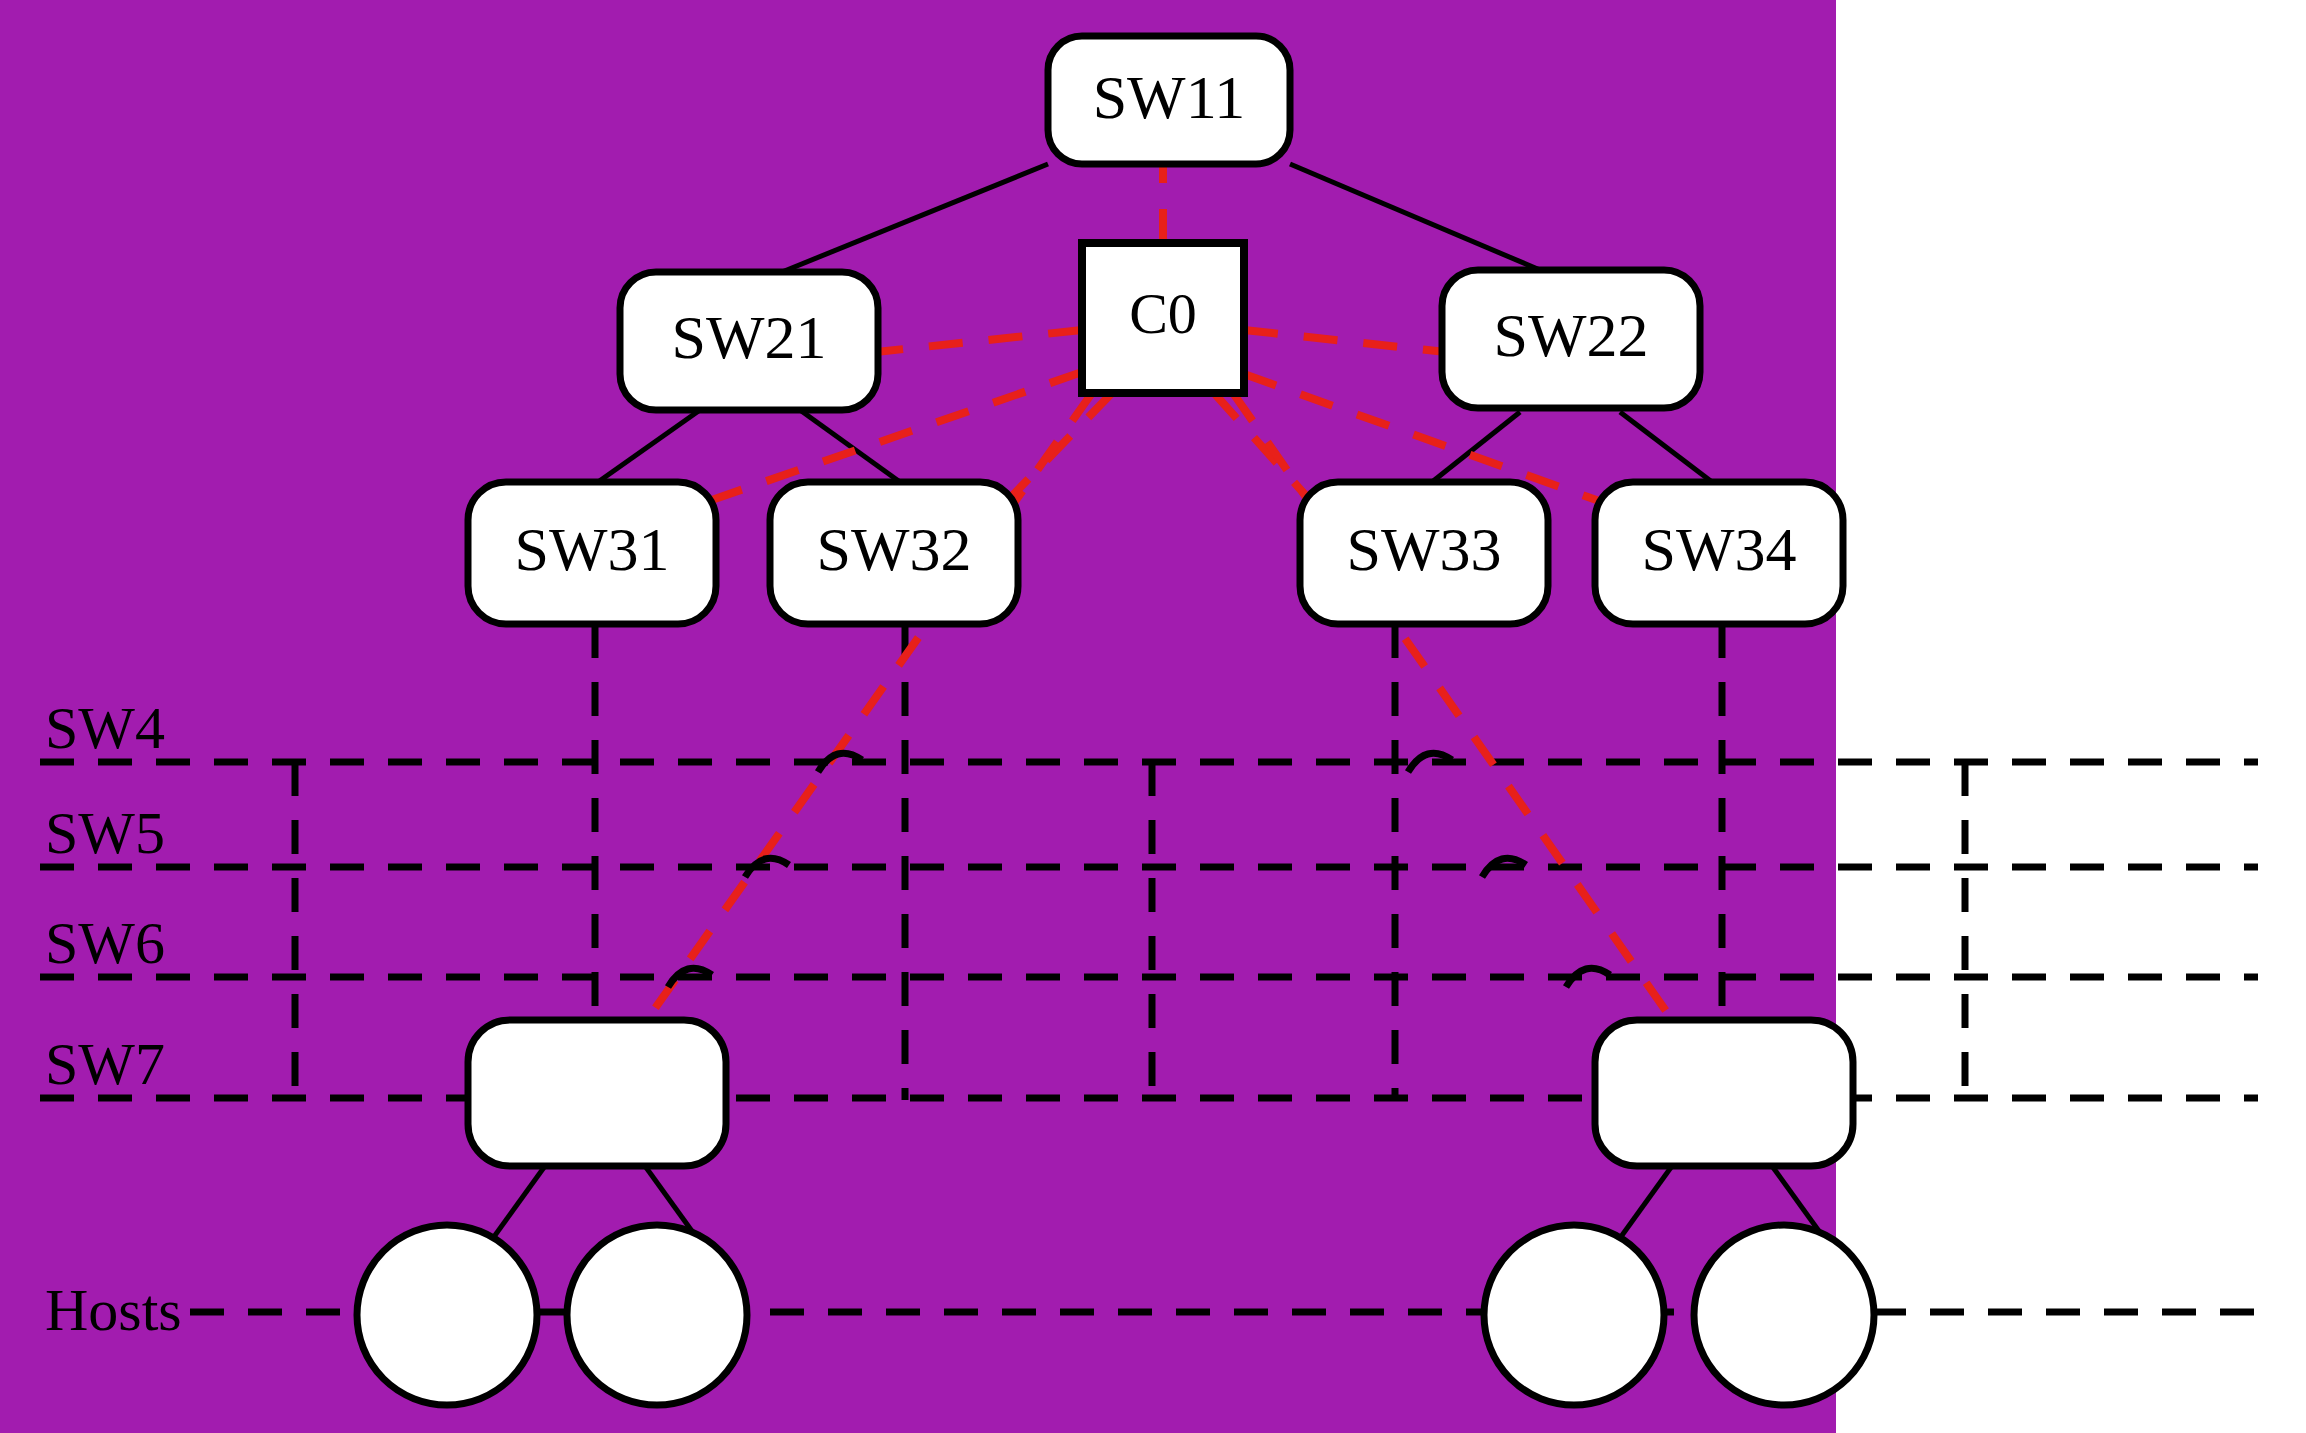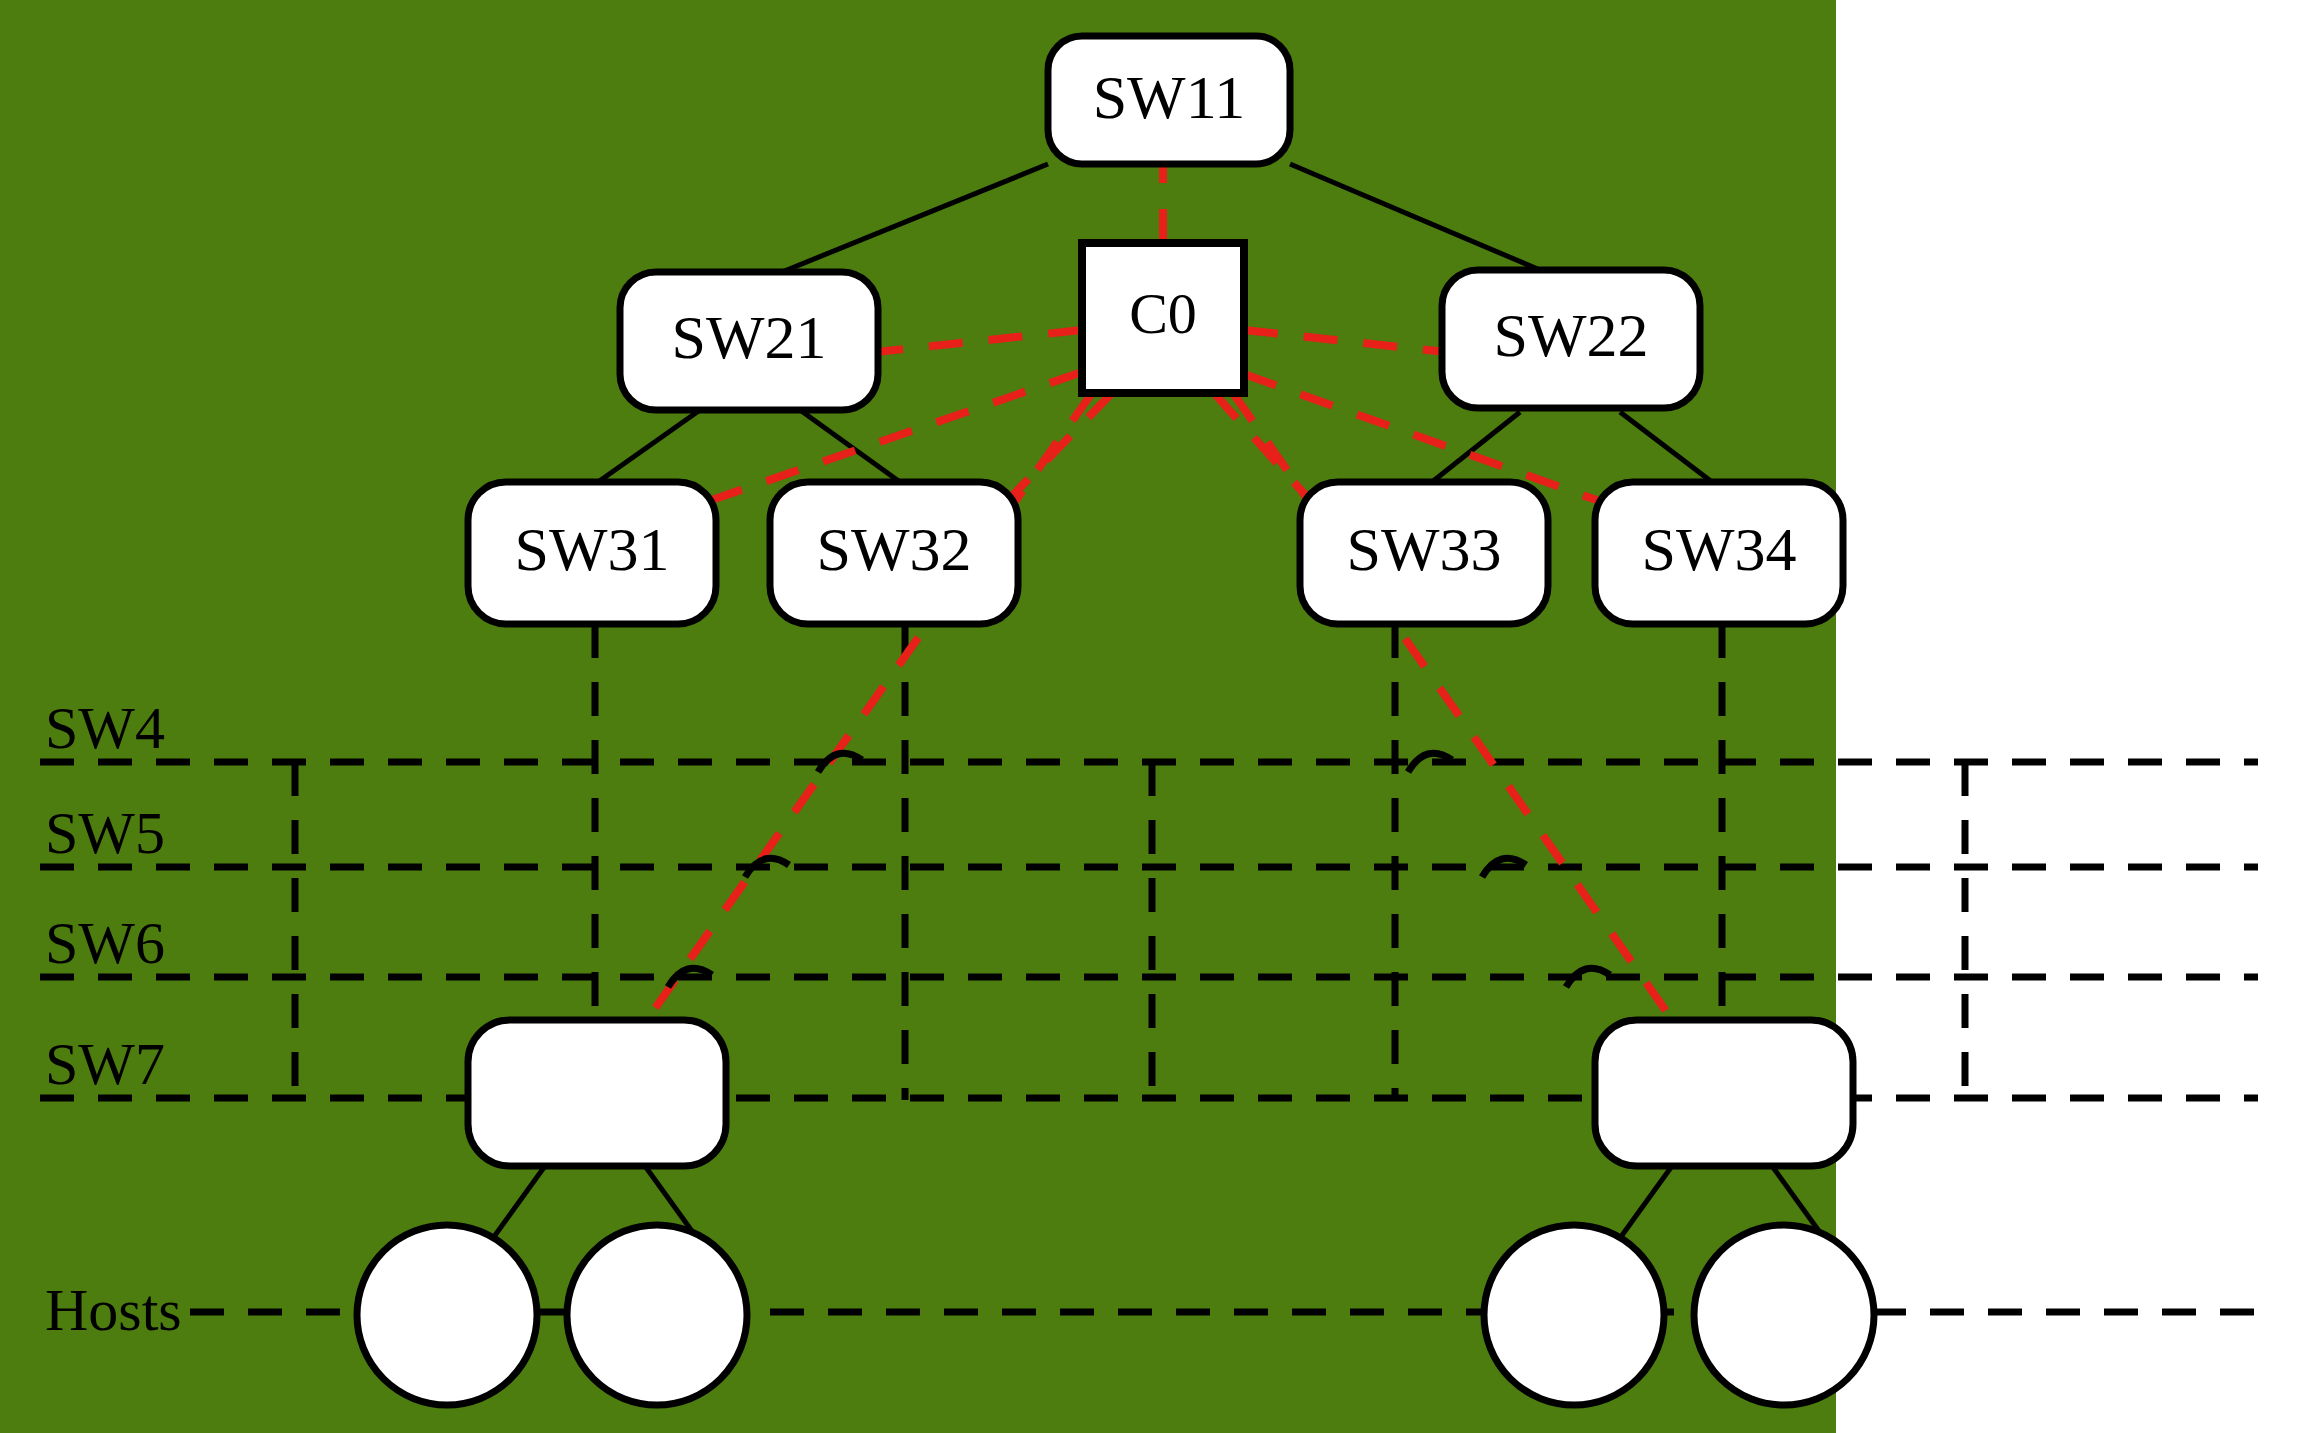--- a/index.html
+++ b/index.html
@@ -1,17 +1,17 @@
 <!DOCTYPE html>
 <html><head>
 <meta charset="utf-8">
 <style>
   html,body{margin:0;padding:0;background:#ffffff;}
   body{width:2306px;height:1433px;overflow:hidden;font-family:"Liberation Serif",serif;}
-  #stage{position:relative;width:1836px;height:1433px;background:#4d7c0f;}
+  #stage{position:relative;width:1836px;height:1433px;background:#a21caf;}
   svg#diagram{position:absolute;left:0;top:0;width:2306px;height:1433px;display:block;}
   .node-label{font-family:"Liberation Serif",serif;font-size:62px;fill:#000;text-anchor:middle;dominant-baseline:middle;}
   .ctrl-label{font-family:"Liberation Serif",serif;font-size:58px;fill:#000;text-anchor:middle;dominant-baseline:middle;}
   .tier-label{font-family:"Liberation Serif",serif;font-size:60px;fill:#000;text-anchor:start;dominant-baseline:alphabetic;}
   .sw-box{fill:#ffffff;stroke:#000000;stroke-width:7;}
   .ctrl-box{fill:#ffffff;stroke:#000000;stroke-width:8;}
   .host-circle{fill:#ffffff;stroke:#000000;stroke-width:7;}
   .solid-link{stroke:#000000;stroke-width:5;fill:none;}
   .dashed-black{stroke:#000000;stroke-width:7;fill:none;stroke-dasharray:34 24;stroke-linecap:butt;}
   .dashed-red{stroke:#e8201a;stroke-width:8;fill:none;stroke-dasharray:34 26;stroke-linecap:butt;}

